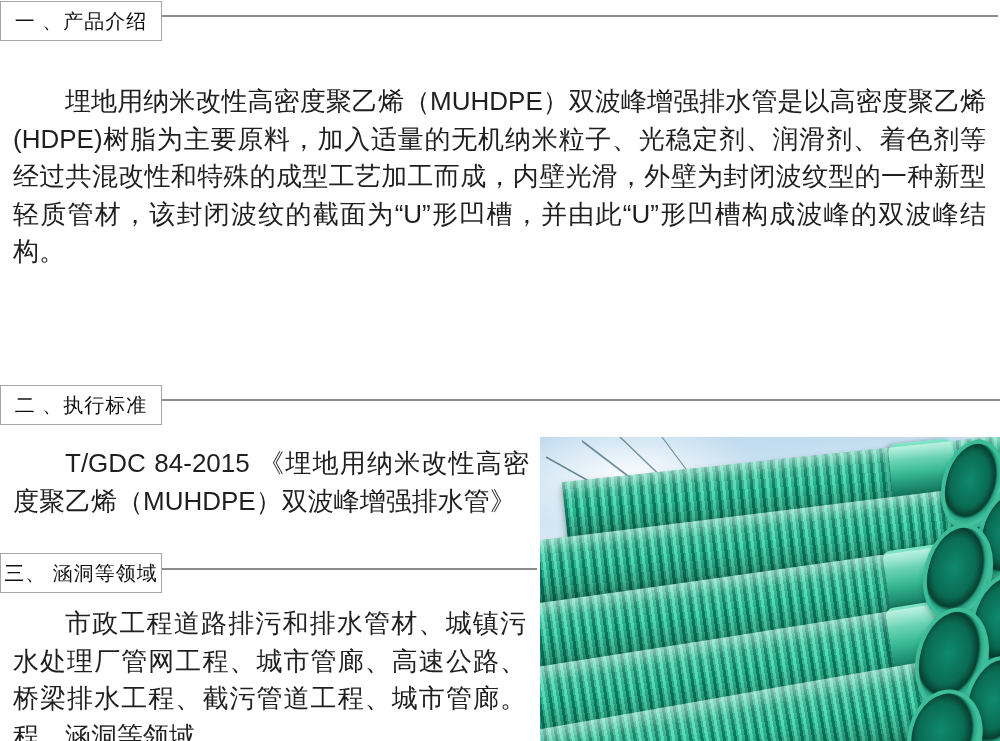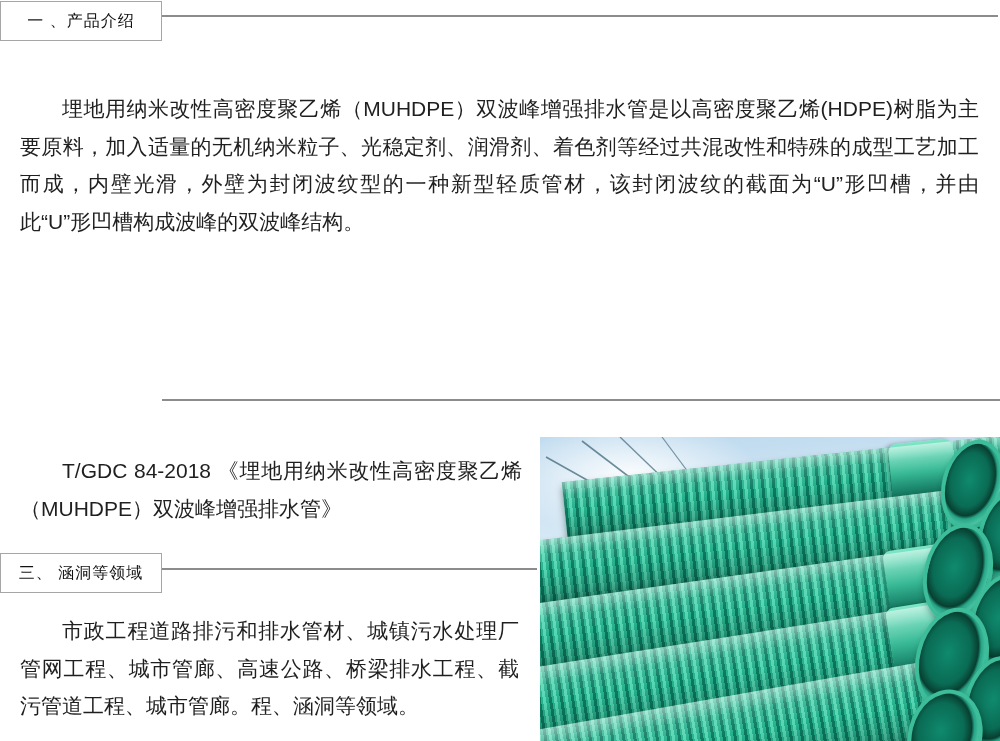--- a/index.html
+++ b/index.html
@@ -2,29 +2,29 @@
 <html><head>
 <meta charset="utf-8">
 <style>
   html,body{margin:0;padding:0;background:#ffffff;}
   .page{position:relative;width:1000px;height:741px;background:#ffffff;overflow:hidden;
         font-family:"Liberation Sans",sans-serif;}
 
   
   .hdr-box{position:absolute;left:0;width:160px;height:38px;background:#ffffff;
            border:1px solid #a6a6a6;display:flex;align-items:center;justify-content:center;
-           font-size:16px;color:#111;letter-spacing:1px;z-index:3;}
+           font-size:20px;color:#111;letter-spacing:1px;z-index:3;}
   .hdr-line{position:absolute;height:2px;background:#8c8c8c;z-index:2;}
   .hb1{top:1px;}   .hl1{top:15px;left:162px;width:836px;}
   .hb2{top:385px;} .hl2{top:399px;left:162px;width:838px;}
   .hb3{top:553px;} .hl3{top:568px;left:162px;width:375px;}
 
   
   .para-block{position:absolute;}
-  .para-block p{margin:16px;font-size:21px;line-height:37.6px;text-indent:2em;
+  .para-block p{margin:9px;font-size:26px;line-height:37.6px;text-indent:2em;
                 text-align:justify;color:#1f1f1f;}
   .pb1{top:74px;left:4px;width:991px;}
   .pb2{top:436px;left:4px;width:534px;}
   .pb3{top:596px;left:4px;width:531px;}
 
   
   .photo{position:absolute;left:540px;top:437px;width:460px;height:304px;overflow:hidden;
          background:linear-gradient(175deg,#bcd9ee 0%,#cfe4f3 22%,#e8f3fa 48%,#f9fcfe 72%,#ffffff 100%);}
   .cloud{position:absolute;border-radius:50%;
          background:radial-gradient(closest-side,rgba(255,255,255,.95),rgba(255,255,255,0));}
@@ -72,24 +72,27 @@
 
   <div class="hdr-box hb1">
     <span>一 、产品介绍</span>
   </div>
   <div class="hdr-line hl1"></div>
 
   <div class="para-block pb1">
     <p>埋地用纳米改性高密度聚乙烯（MUHDPE）双波峰增强排水管是以高密度聚乙烯(HDPE)树脂为主要原料，加入适量的无机纳米粒子、光稳定剂、润滑剂、着色剂等经过共混改性和特殊的成型工艺加工而成，内壁光滑，外壁为封闭波纹型的一种新型轻质管材，该封闭波纹的截面为“U”形凹槽，并由此“U”形凹槽构成波峰的双波峰结构。</p>
   </div>
 
+  <div class="hdr-box hb2">
+    <span>二 、执行标准</span>
+  </div>
   <div class="hdr-line hl2"></div>
 
   <div class="para-block pb2">
-    <p>T/GDC 84-2018 《埋地用纳米改性高密度聚乙烯（MUHDPE）双波峰增强排水管》</p>
+    <p>T/GDC 84-2015 《埋地用纳米改性高密度聚乙烯（MUHDPE）双波峰增强排水管》</p>
   </div>
 
   <div class="hdr-box hb3">
     <span>三、 涵洞等领域</span>
   </div>
   <div class="hdr-line hl3"></div>
 
   <div class="para-block pb3">
     <p>市政工程道路排污和排水管材、城镇污水处理厂管网工程、城市管廊、高速公路、桥梁排水工程、截污管道工程、城市管廊。程、涵洞等领域。</p>
   </div>

